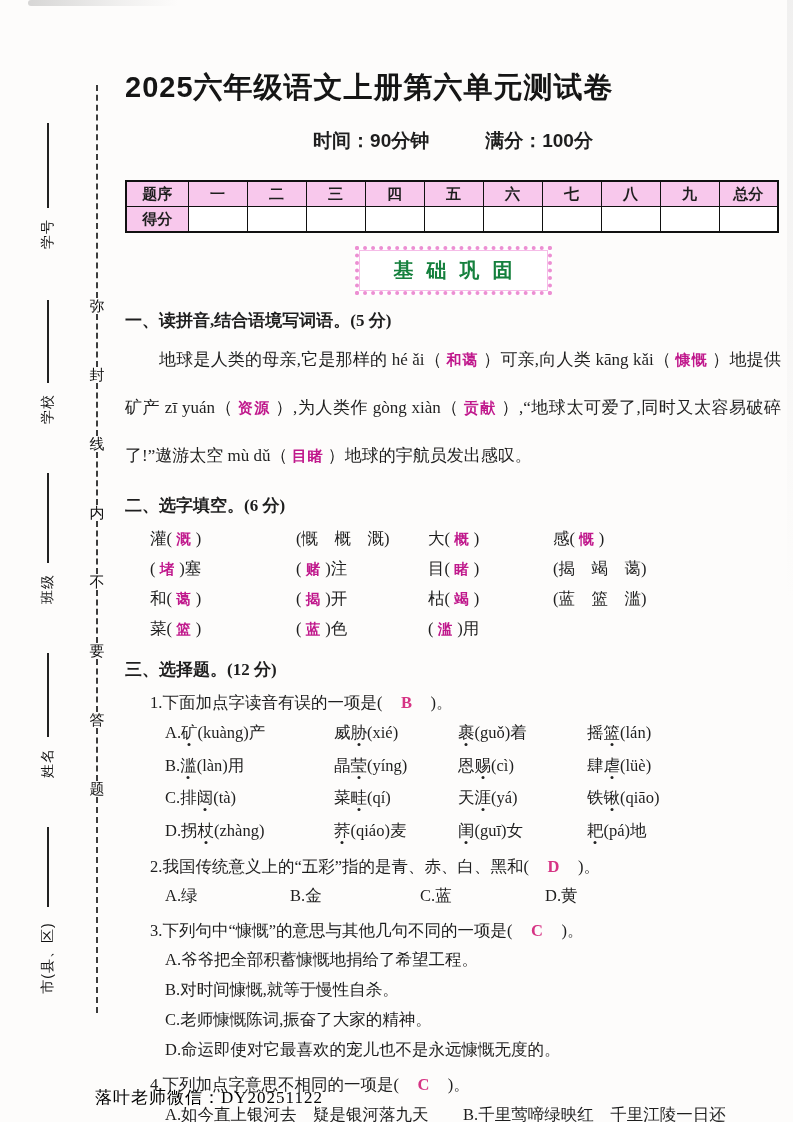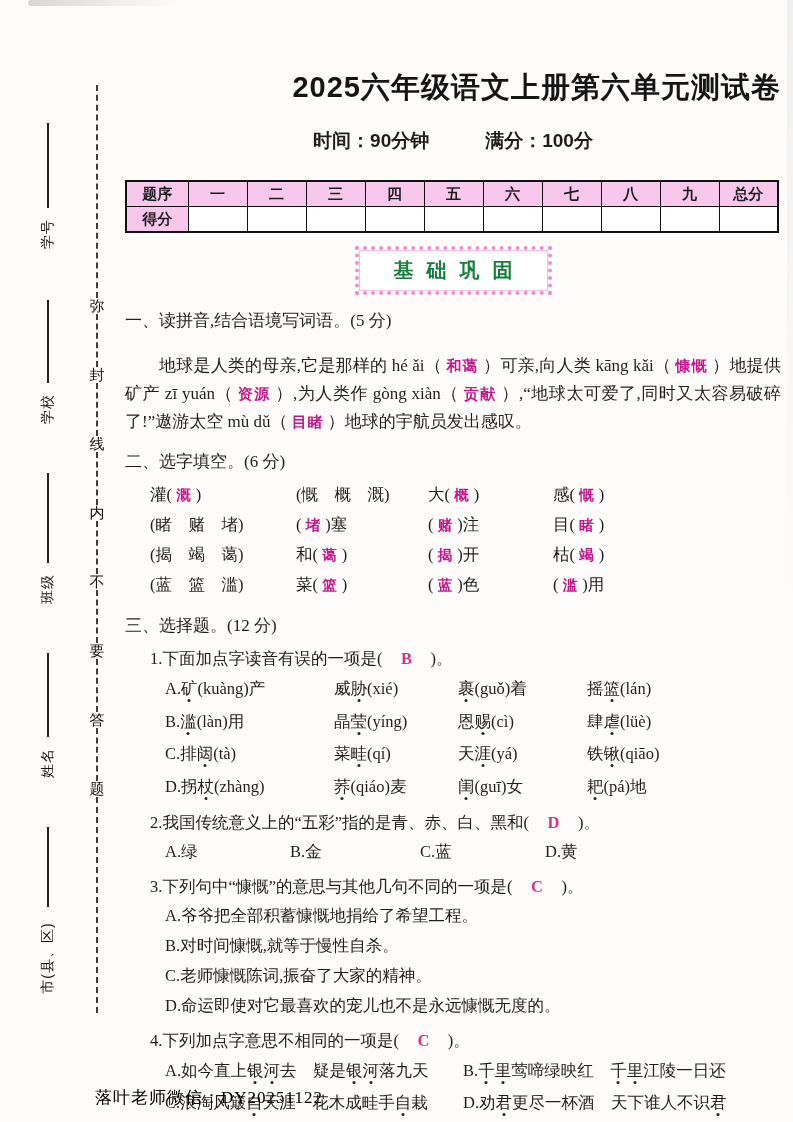--- a/index.html
+++ b/index.html
@@ -22,42 +22,42 @@
     font-family:"Liberation Sans","DejaVu Sans",sans-serif;}
   .seal-line{position:absolute;left:88px;top:85px;width:18px;display:flex;flex-direction:column;align-items:center;}
   .seal-dash{width:0;border-left:2px dashed #3c3c3c;}
   .seal-dash.top{height:213px;}
   .seal-dash.mid{height:53px;}
   .seal-dash.bot{height:216px;}
   .seal-char{font-size:15px;line-height:16px;color:#111;
     font-family:"Liberation Sans","DejaVu Sans",sans-serif;}
   
   .content{position:absolute;left:125px;top:58px;width:656px;}
-  .page-title{text-align:right;font-size:29px;font-weight:800;letter-spacing:1px;
+  .page-title{text-align:left;font-size:29px;font-weight:800;letter-spacing:1px;
     margin:10px 0 16px;font-family:"Liberation Sans","DejaVu Sans",sans-serif;color:#151515;}
   .subtitle{text-align:center;margin-top:20px;font-size:19px;font-weight:700;
     font-family:"Liberation Sans","DejaVu Sans",sans-serif;}
   .subtitle .gap{display:inline-block;width:56px;}
   
   table.score{border-collapse:collapse;table-layout:fixed;width:654px;margin-top:26px;
     border:2.5px solid #111;}
   table.score th,table.score td{border:1.6px solid #111;height:24px;padding:0;
     font-size:15px;text-align:center;font-family:"Liberation Sans","DejaVu Sans",sans-serif;}
   table.score th{background:#f8c8ec;font-weight:700;}
   table.score td{background:#ffffff;}
   th.row-label{background:#f8c8ec;font-weight:700;}
   
   .badge-wrap{text-align:center;margin-top:13px;}
   .badge{display:inline-block;border:4px dotted #ec8fd2;box-shadow:0 0 0 1px #f6bce8 inset;
     background:#fff;padding:7px 22px;}
   .badge span{font-size:20px;font-weight:700;letter-spacing:13px;padding-left:13px;
     font-family:"Liberation Serif","DejaVu Serif",serif;color:#15803d;}
   
-  .sec-heading{font-size:17px;font-weight:400;margin-top:13px;line-height:26px;}
-  .para{font-size:17px;line-height:28px;text-align:justify;text-indent:2em;margin-top:18px;}
+  .sec-heading{font-size:17px;font-weight:700;margin-top:13px;line-height:26px;}
+  .para{font-size:17px;line-height:48px;text-align:justify;text-indent:2em;margin-top:2px;}
   .grid{display:grid;font-size:16.5px;}
   .s2-grid{margin-left:25px;margin-top:5px;grid-template-columns:146px 132px 125px auto;line-height:30px;}
   .stem{font-size:16.5px;margin-left:25px;margin-top:6px;line-height:28px;}
   .q1-grid{margin-left:40px;grid-template-columns:169px 124px 129px auto;line-height:32.5px;}
   .q2-grid{margin-left:40px;grid-template-columns:125px 130px 125px auto;line-height:30px;}
   .q3-list{margin-left:40px;font-size:16.5px;line-height:30px;}
   .q4-grid{margin-left:40px;grid-template-columns:298px auto;line-height:32px;}
   
   .hand{color:#c0188c;font-weight:700;font-size:0.88em;letter-spacing:1px;}
   .ans{color:#d63384;font-weight:700;padding:0 2px;font-family:"Liberation Serif","DejaVu Serif",serif;}
@@ -184,21 +184,20 @@
 
   <div class="sec-heading">一、读拼音,结合语境写词语。(5 分)</div>
   <div class="para">地球是人类的母亲,它是那样的 hé ǎi（ <span class="hand">和蔼</span> ）可亲,向人类 kāng kǎi（ <span class="hand">慷慨</span> ）地提供矿产 zī yuán（ <span class="hand">资源</span> ）,为人类作 gòng xiàn（ <span class="hand">贡献</span> ）,“地球太可爱了,同时又太容易破碎了!”遨游太空 mù dǔ（ <span class="hand">目睹</span> ）地球的宇航员发出感叹。</div>
 
   <div class="sec-heading">二、选字填空。(6 分)</div>
   <div class="grid s2-grid">
     <span>灌( <span class="hand">溉</span> )</span>
     <span>(慨　概　溉)</span>
     <span>大( <span class="hand">概</span> )</span>
     <span>感( <span class="hand">慨</span> )</span>
-    <span>(睹　赌　堵)</span>
     <span>( <span class="hand">堵</span> )塞</span>
     <span>( <span class="hand">赌</span> )注</span>
     <span>目( <span class="hand">睹</span> )</span>
     <span>(揭　竭　蔼)</span>
     <span>和( <span class="hand">蔼</span> )</span>
     <span>( <span class="hand">揭</span> )开</span>
     <span>枯( <span class="hand">竭</span> )</span>
     <span>(蓝　篮　滥)</span>
     <span>菜( <span class="hand">篮</span> )</span>
     <span>( <span class="hand">蓝</span> )色</span>

